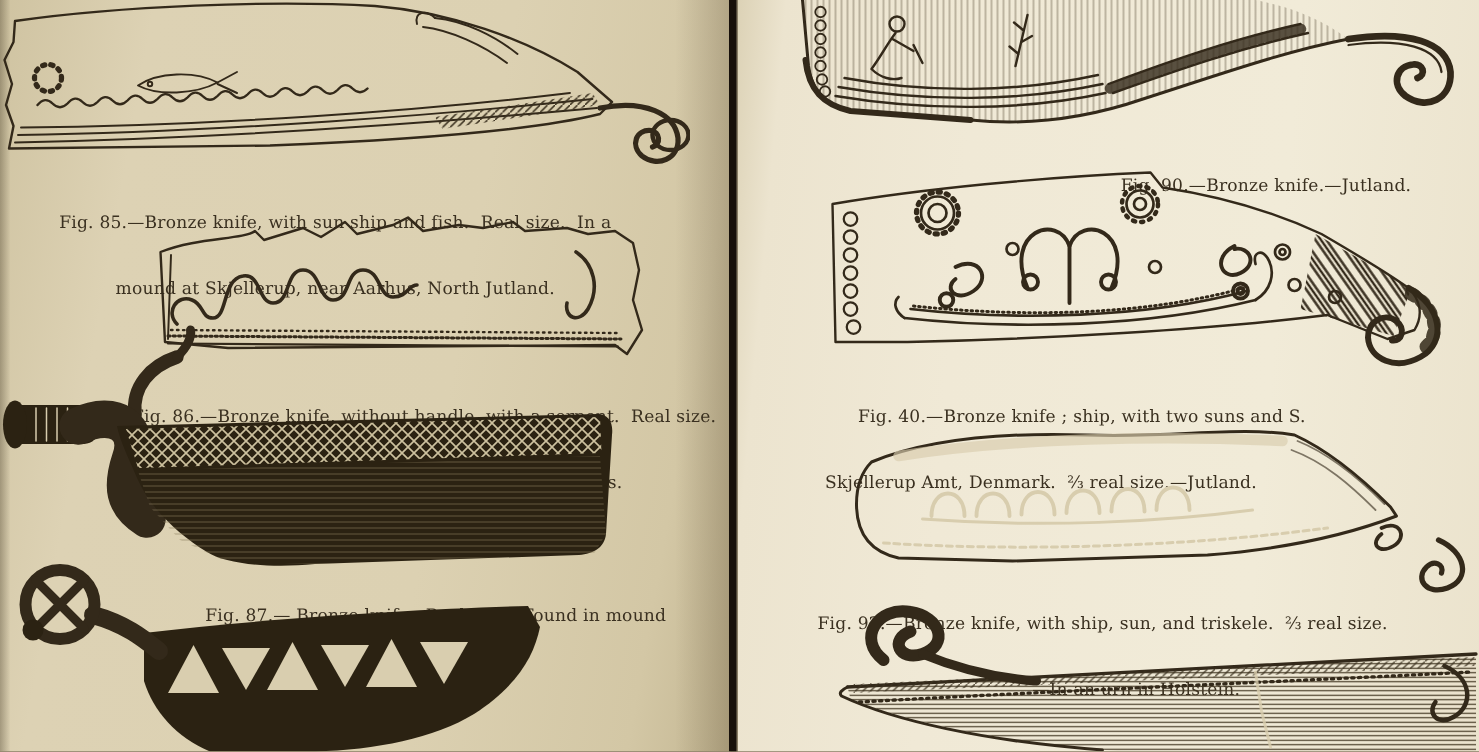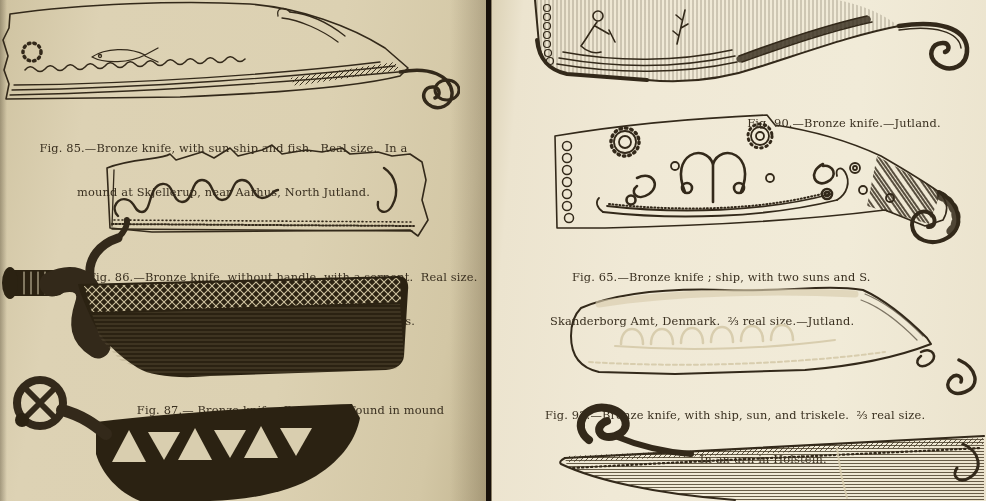--- a/index.html
+++ b/index.html
@@ -220,22 +220,22 @@
     <g class="s" stroke-width="1.8">
       <path d="M58,106 C130,114 220,112 292,94"></path>
       <path d="M62,100 C132,108 220,106 286,88"></path>
       <path d="M292,94 C302,88 306,76 300,66 C296,60 290,62 292,70"></path>
       <path d="M58,106 C52,102 50,96 54,92"></path>
     </g>
     <path d="M64,98 C140,106 220,104 284,86" class="s" stroke-width="2" stroke-dasharray="1,2.5"></path>
   </svg>
 
   <div class="cap" style="left:550px;top:241px;width:372px">
-    <div class="l ind">Fig. 65.—Bronze knife ; ship, with two suns and S.</div>
-    <div class="l">Skanderborg Amt, Denmark.  ⅔ real size.—Jutland.</div>
+    <div class="l ind">Fig. 40.—Bronze knife ; ship, with two suns and S.</div>
+    <div class="l">Skjellerup Amt, Denmark.  ⅔ real size.—Jutland.</div>
   </div>
 
   <svg class="art" style="left:555px;top:274px" width="431" height="122" viewBox="0 0 431 122">
     <path d="M26,34 C60,20 110,14 170,16 C230,18 270,10 308,16 C330,26 352,44 372,64 L376,70 C340,84 300,92 250,96 L120,100 L44,98 C26,94 16,82 16,62 C16,48 20,40 26,34 Z" fill="url(#txStip2)" class="s" stroke-width="2"></path>
     <path d="M44,30 C120,18 220,16 300,20" class="lt" stroke-width="7" opacity="0.65"></path>
     <g class="lt" stroke-width="2.6">
       <path d="M66,70 C66,50 88,50 88,70"></path>
       <path d="M96,70 C96,50 118,50 118,70"></path>
       <path d="M126,69 C126,49 148,49 148,69"></path>
       <path d="M156,68 C156,48 178,48 178,68"></path>

